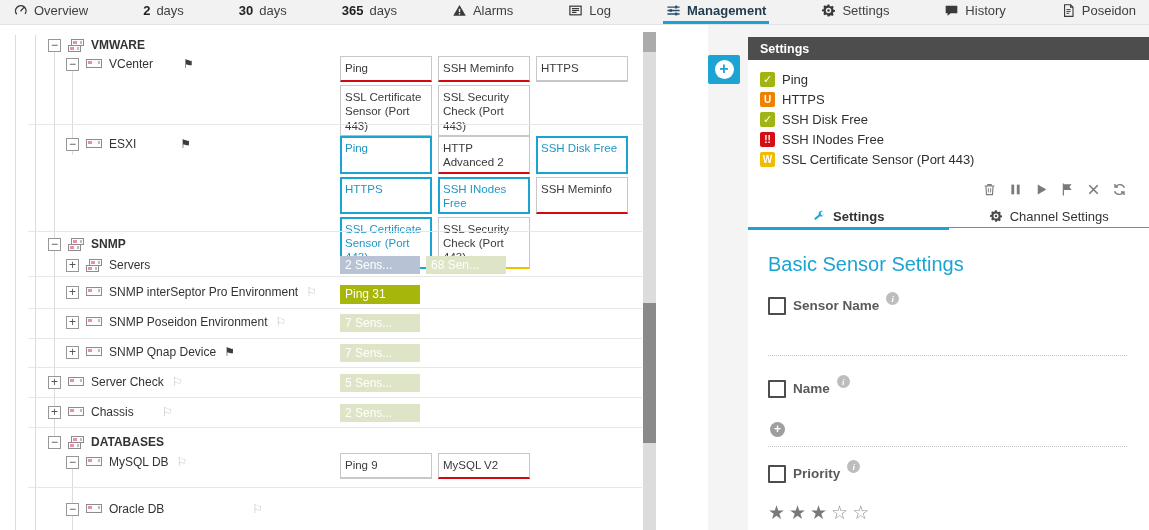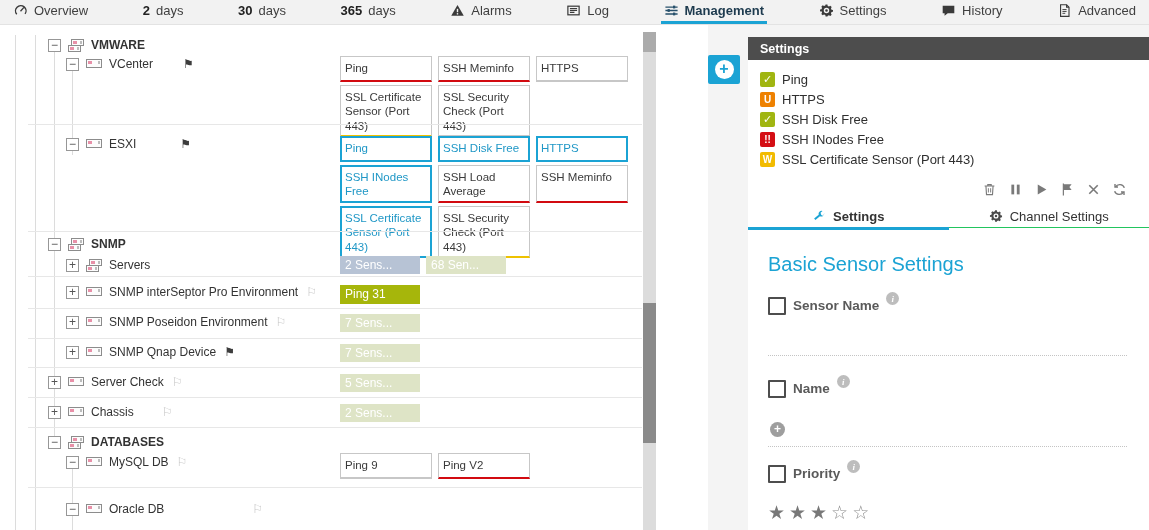--- a/index.html
+++ b/index.html
@@ -218,21 +218,21 @@
       <span>History</span>
     </div>
     <div class="nav-item">
       <span class="ic">
         <svg viewBox="0 0 16 16">
           <path d="M3.8 1.8h6.4l2.6 2.6v9.8H3.8z" fill="none" stroke="currentColor" stroke-width="1.2"></path>
           <path d="M10.2 1.8v2.6h2.6" fill="none" stroke="currentColor" stroke-width="1.2"></path>
           <path d="M5.8 7h4.4M5.8 9h4.4M5.8 11h3" stroke="currentColor" stroke-width="1"></path>
         </svg>
       </span>
-      <span>Advanced</span>
+      <span>Poseidon</span>
     </div>
   </div>
 
 <div class="tree-panel">
   <div class="guides">
     <div class="gline" style="left:15px;top:10px;bottom:0"></div>
     <div class="gline" style="left:35px;top:10px;bottom:0"></div>
     <div class="gline" style="left:54px;top:22px;height:400px"></div>
     <div class="gline" style="left:72px;top:40px;height:90px"></div>
     <div class="gline" style="left:72px;top:438px;height:67px"></div>
@@ -269,24 +269,24 @@
         <div class="rowhead" style="padding-top: 13px;">
           <span class="toggle">−</span>
           <span class="ticon device">
             <i class="b b3"></i>
           </span>
           <span class="tlabel">ESXI</span>
           <span class="flag filled" style="margin-left: 44px;">⚑</span>
         </div>
         <div class="cells" style="top: 11px;">
           <div class="sbox selected">Ping</div>
+          <div class="sbox down">HTTP Advanced 2</div>
           <div class="sbox selected">SSH Disk Free</div>
           <div class="sbox selected">HTTPS</div>
           <div class="sbox selected">SSH INodes Free</div>
-          <div class="sbox down">SSH Load Average</div>
           <div class="sbox down">SSH Meminfo</div>
           <div class="sbox selected">SSL Certificate Sensor (Port 443)</div>
           <div class="sbox warning">SSL Security Check (Port 443)</div>
         </div>
       </div>
       <div class="tree-row lvl1 grp" style="min-height: 22px;">
         <div class="rowhead" style="padding-top: 6px;">
           <span class="toggle">−</span>
           <span class="ticon group">
             <i class="b b1"></i>
@@ -388,21 +388,21 @@
         <div class="rowhead" style="padding-top: 5px;">
           <span class="toggle">−</span>
           <span class="ticon device">
             <i class="b b3"></i>
           </span>
           <span class="tlabel">MySQL DB</span>
           <span class="flag outline" style="margin-left: 8px;">⚐</span>
         </div>
         <div class="cells" style="top: 2px;">
           <div class="sbox none">Ping 9</div>
-          <div class="sbox down">Ping V2</div>
+          <div class="sbox down">MySQL V2</div>
         </div>
       </div>
       <div class="tree-row lvl2" style="min-height: 41px;">
         <div class="rowhead" style="padding-top: 15px;">
           <span class="toggle">−</span>
           <span class="ticon device">
             <i class="b b3"></i>
           </span>
           <span class="tlabel">Oracle DB</span>
           <span class="flag outline" style="margin-left: 88px;">⚐</span>

